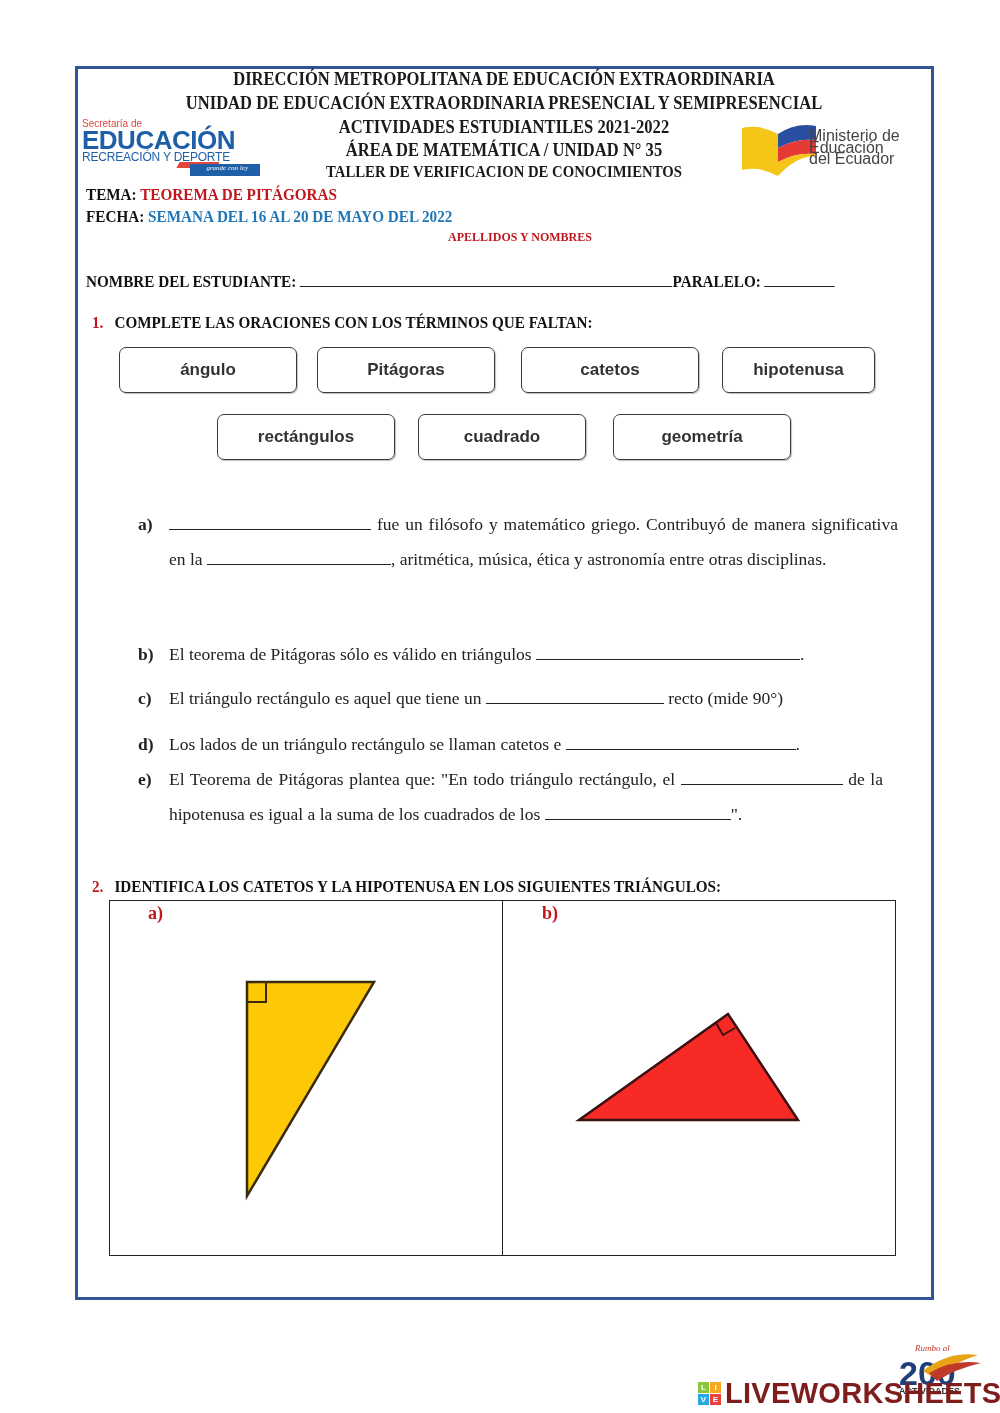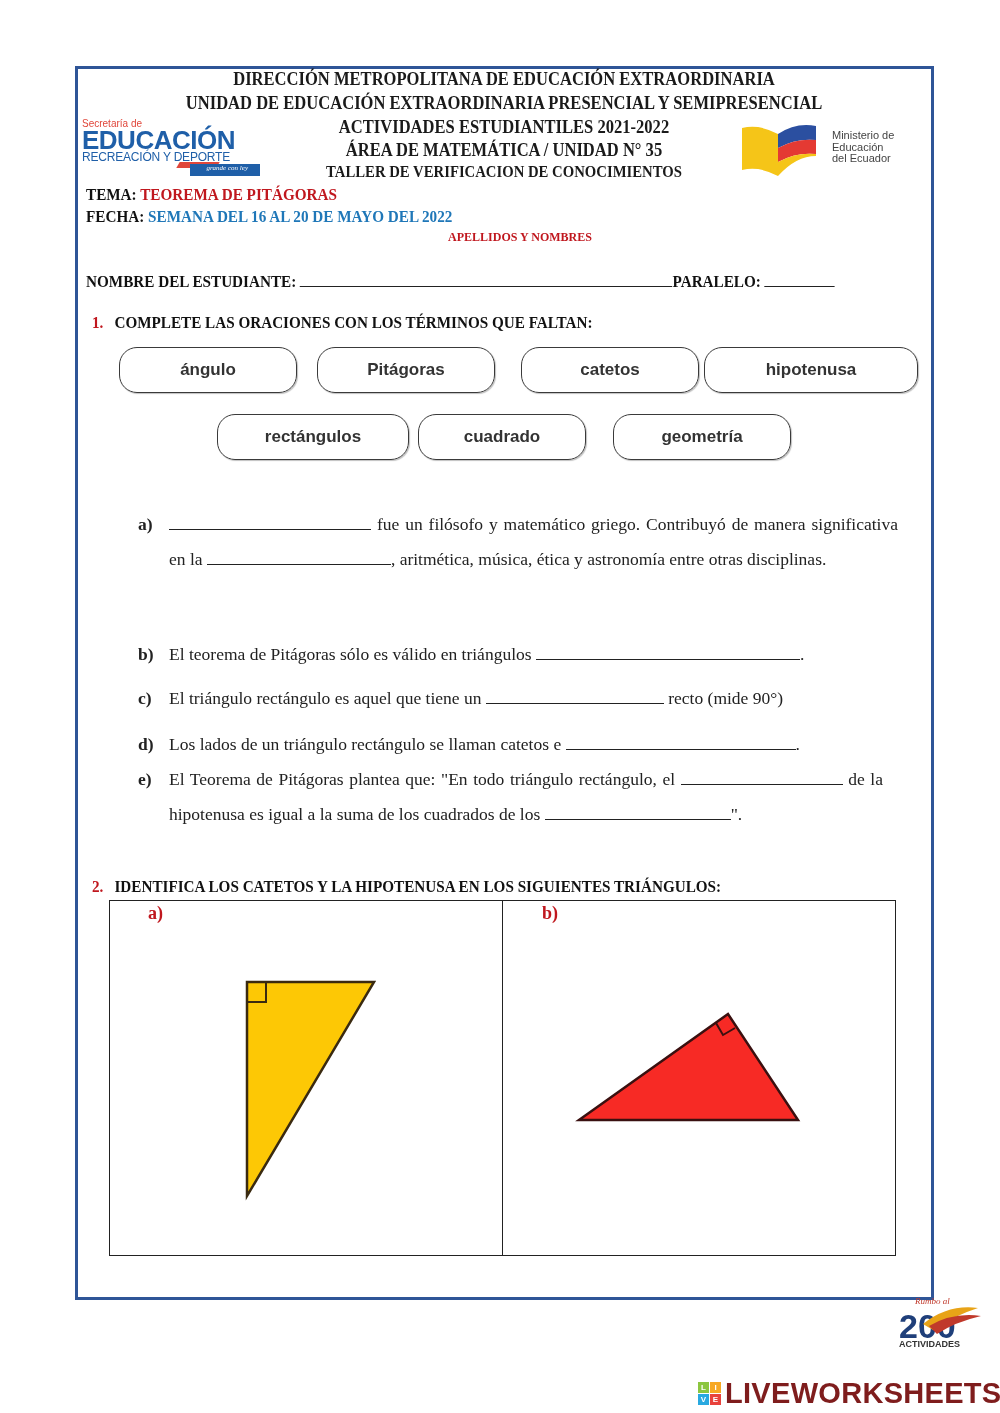--- a/index.html
+++ b/index.html
@@ -18,50 +18,50 @@
 
   .logo-left { position: absolute; left: 82px; top: 118px; width: 180px; height: 62px; }
   .logo-left .sec { font-family: "Liberation Sans", sans-serif; font-size: 10px; color: #e0463a; font-weight: normal; }
   .logo-left .edu { font-family: "Liberation Sans", sans-serif; font-size: 26px; font-weight: 900; color: #1f5fa8; line-height: 22px; letter-spacing: -0.5px; }
   .logo-left .rec { font-family: "Liberation Sans", sans-serif; font-size: 12px; font-weight: 400; color: #1f5fa8; line-height: 12px; letter-spacing: -0.2px; }
   .logo-left .bar { position: absolute; left: 108px; top: 46px; width: 70px; height: 12px; background: #1f5fa8; }
   .logo-left .bar-red { position: absolute; left: 96px; top: 44px; width: 40px; height: 6px; background: #e0463a; transform: skewX(-30deg); }
   .logo-left .bar span { display: block; font-family: "Liberation Serif", serif; font-style: italic; color: #fff; font-size: 7px; text-align: right; padding-right: 12px; }
 
   .logo-right { position: absolute; left: 740px; top: 122px; width: 170px; height: 56px; }
-  .logo-right .mtxt { position: absolute; left: 92px; top: 8px; font-family: "Liberation Sans", sans-serif; font-size: 11px; color: #444; line-height: 11.5px; }
+  .logo-right .mtxt { position: absolute; left: 69px; top: 8px; font-family: "Liberation Sans", sans-serif; font-size: 16px; color: #444; line-height: 11.5px; }
 
   .label-line { position: absolute; left: 86px; font-weight: bold; font-size: 16px; transform-origin: left; transform: scaleX(0.95); }
   .tema { top: 186px; }
   .fecha { top: 208px; }
   .red { color: #c0171e; }
   .blue { color: #1f77b8; }
   .apellidos { position: absolute; left: 0; width: 1040px; text-align: center; top: 230px; font-size: 12px; font-weight: bold; color: #c0171e; }
   .nombre { top: 269px; font-size: 16px; white-space: nowrap; }
 
   .q-title { position: absolute; left: 92px; font-weight: bold; font-size: 16.5px; white-space: nowrap; transform-origin: left; transform: scaleX(0.92); }
   .q-title .num { color: #c0171e; margin-right: 12px; }
   .q1 { top: 313px; }
   .q2 { top: 877px; }
 
-  .chip { position: absolute; height: 46px; border: 1.5px solid #3a3a3a; border-radius: 18px;
+  .chip { position: absolute; height: 46px; border: 1.5px solid #3a3a3a; border-radius: 7px;
           font-family: "Liberation Sans", sans-serif; font-weight: bold; font-size: 17px; color: #333;
           display: flex; align-items: center; justify-content: center; box-shadow: 1px 1px 1px rgba(0,0,0,0.25); }
 
   .item { position: absolute; left: 138px; font-size: 17.5px; line-height: 35px; width: 760px; color: #222; }
   .item .lbl { font-weight: bold; position: absolute; left: 0; }
   .item .body { margin-left: 31px; display: block; }
   .blank { display: inline-block; border-bottom: 1px solid #222; height: 18px; vertical-align: baseline; }
   .just { text-align: justify; text-align-last: left; }
 
   .tri-table { position: absolute; left: 109px; top: 900px; width: 787px; height: 356px; border: 1.3px solid #222; }
   .tri-table .divider { position: absolute; left: 392px; top: 0; bottom: 0; width: 1.3px; background: #222; }
   .tri-lbl { position: absolute; font-weight: bold; font-size: 18px; color: #c0171e; }
 
-  .bicent { position: absolute; left: 893px; top: 1294px; width: 95px; height: 70px; }
+  .bicent { position: absolute; left: 893px; top: 1341px; width: 95px; height: 70px; }
   .bicent .bt { position: absolute; left: 6px; top: 45px; font-family: "Liberation Sans", sans-serif; font-size: 9px; font-weight: bold; color: #333; }
 
   .lw { position: absolute; left: 698px; top: 1378px; height: 30px; display: flex; align-items: center; }
   .lw .blocks { display: grid; grid-template-columns: 11px 11px; grid-gap: 1px; margin-right: 4px; }
   .lw .blocks span { width: 11px; height: 11px; font-family: "Liberation Sans", sans-serif; font-size: 8px; color: #fff; font-weight: bold; text-align: center; line-height: 11px; }
   .lw .txt { font-family: "Liberation Sans", sans-serif; font-weight: 900; font-size: 29px; color: #7f1d1d; letter-spacing: 0.3px; }
 </style>
 </head>
 <body>
 
@@ -113,22 +113,22 @@
   <span class="blank" style="width:74px;"></span>
 </div>
 
 <div class="q-title q1">
   <span class="num">1.</span><span>COMPLETE LAS ORACIONES CON LOS TÉRMINOS QUE FALTAN:</span>
 </div>
 
 <div class="chip" style="left:119px;top:347px;width:178px;">ángulo</div>
 <div class="chip" style="left:317px;top:347px;width:178px;">Pitágoras</div>
 <div class="chip" style="left:521px;top:347px;width:178px;">catetos</div>
-<div class="chip" style="left:704px;top:347px;width:214px;">hipotenusa</div>
-<div class="chip" style="left:217px;top:414px;width:192px;">rectángulos</div>
+<div class="chip" style="left:722px;top:347px;width:153px;">hipotenusa</div>
+<div class="chip" style="left:217px;top:414px;width:178px;">rectángulos</div>
 <div class="chip" style="left:418px;top:414px;width:168px;">cuadrado</div>
 <div class="chip" style="left:613px;top:414px;width:178px;">geometría</div>
 
 <div class="item" style="top:507px;">
   <span class="lbl">a)</span>
   <span class="body just"><span class="blank" style="width:202px;"></span><span> fue un filósofo y matemático griego. Contribuyó de manera significativa en la </span><span class="blank" style="width:184px;"></span><span>, aritmética, música, ética y astronomía entre otras disciplinas.</span></span>
 </div>
 
 <div class="item" style="top:637px;">
   <span class="lbl">b)</span>

